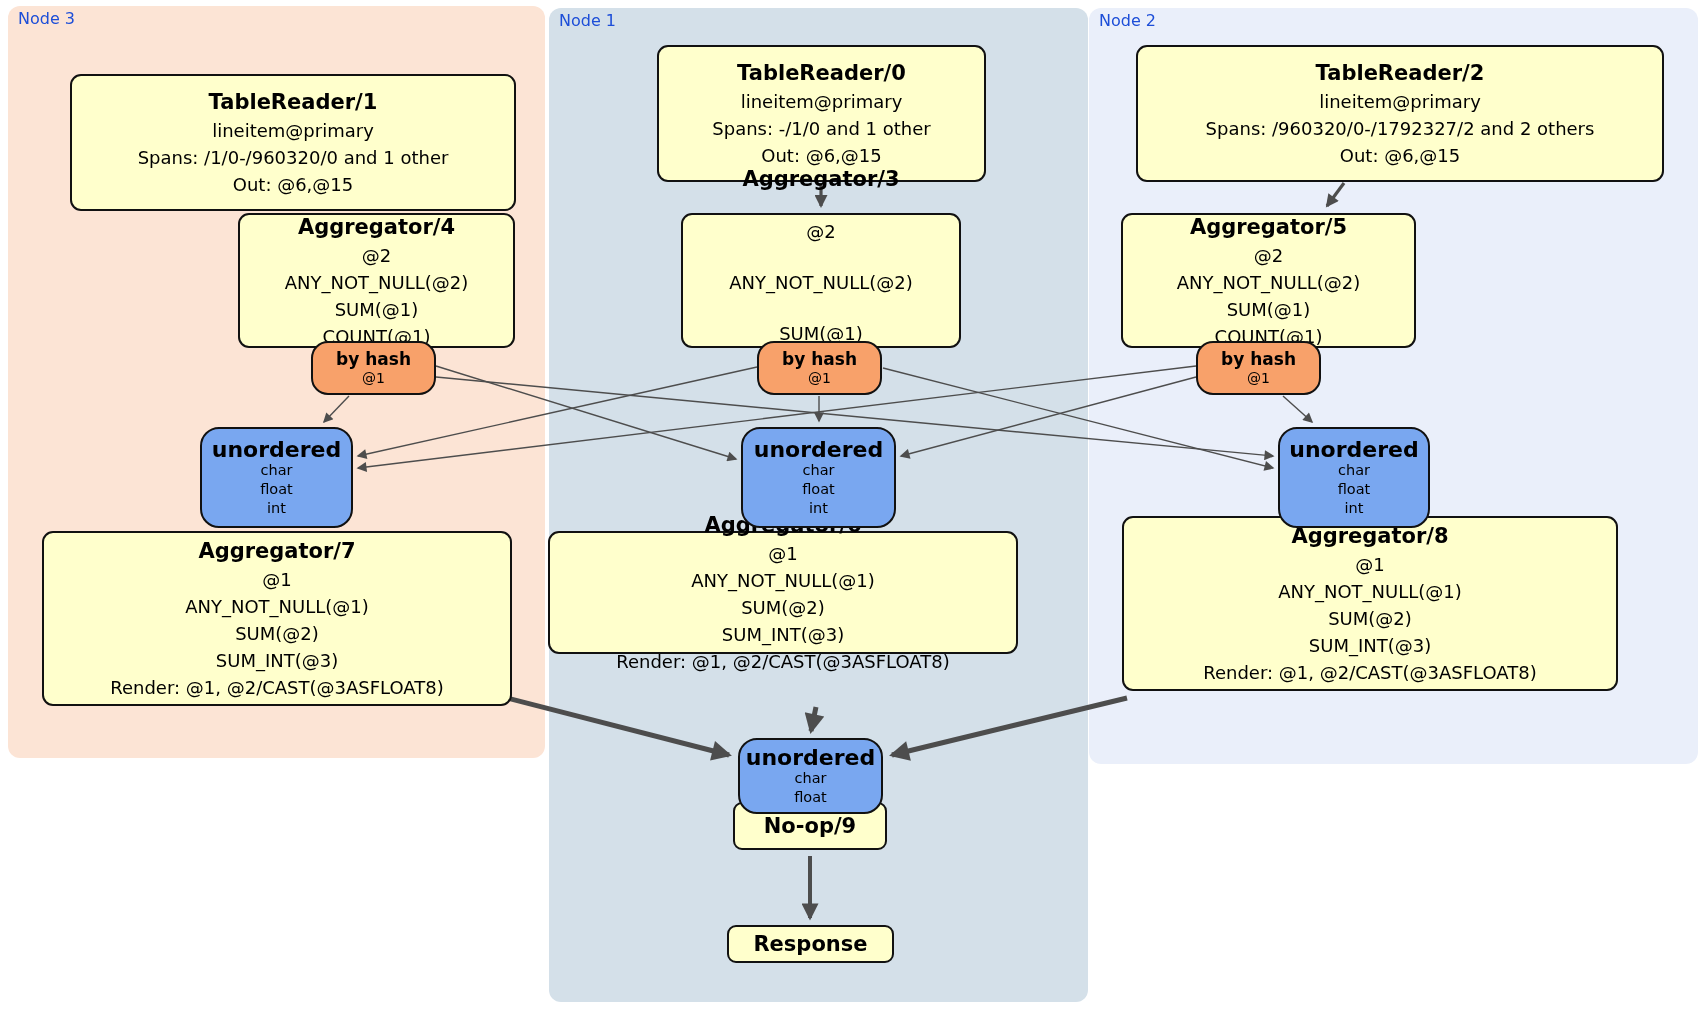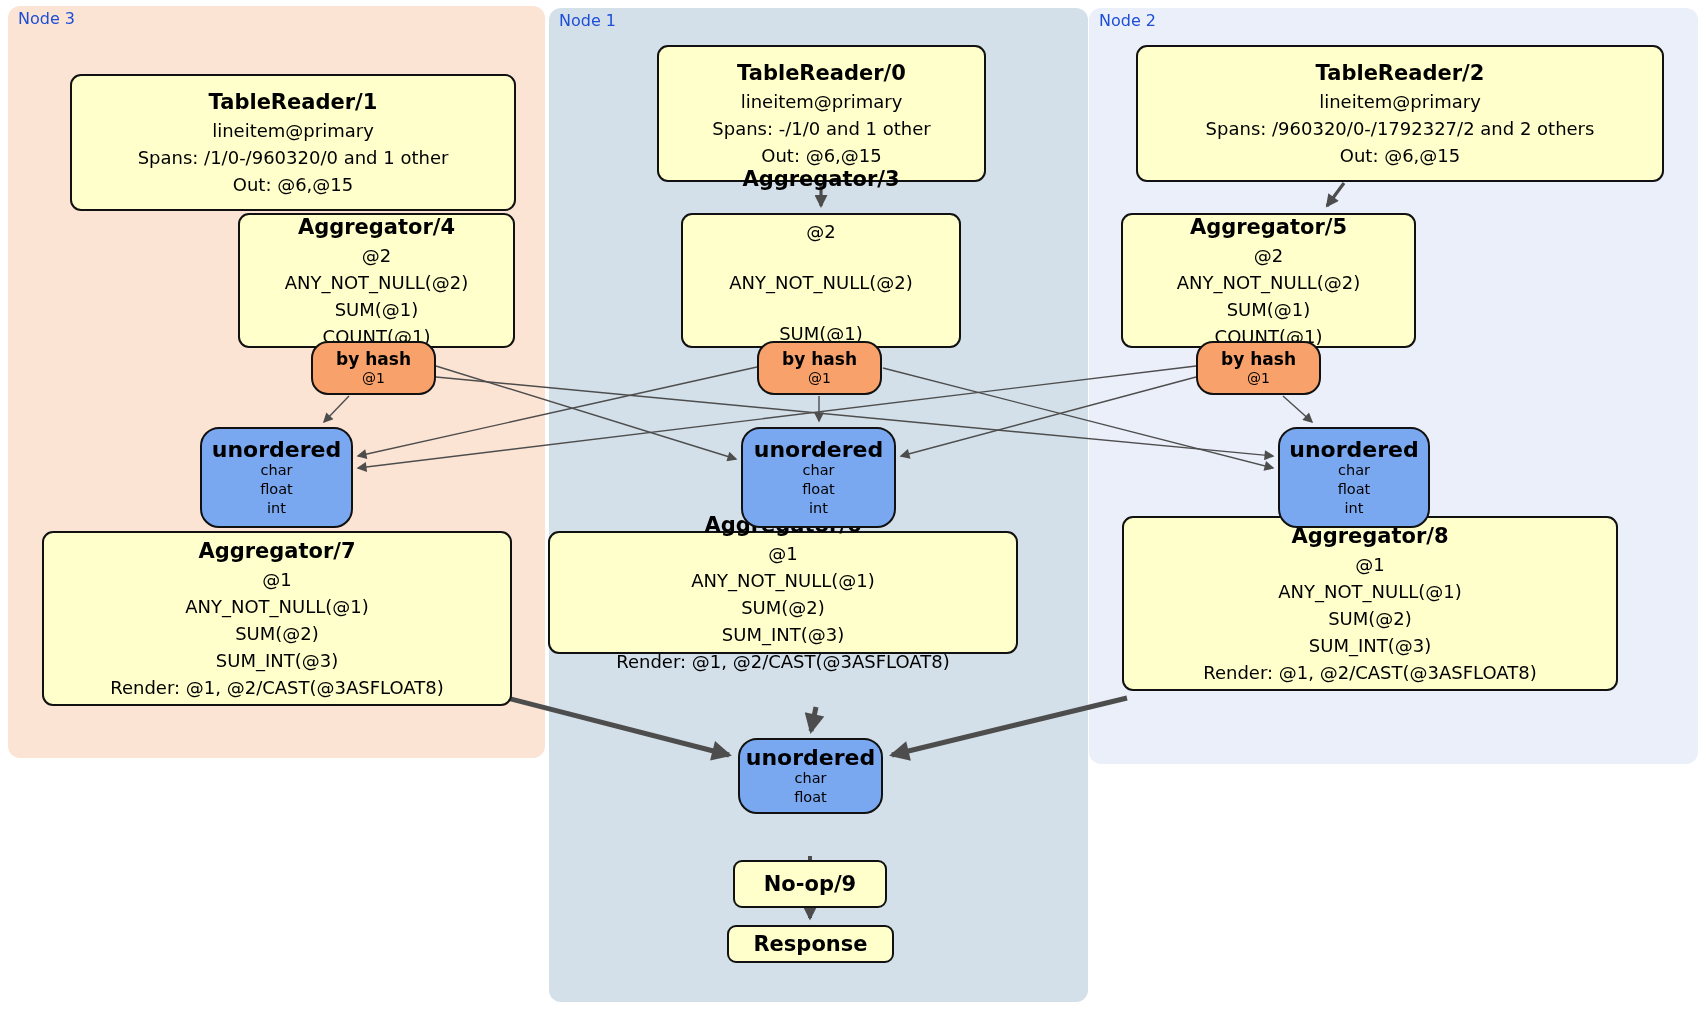--- a/index.html
+++ b/index.html
@@ -209,20 +209,20 @@
     <div class="l">SUM(@2)</div>
     <div class="l">SUM_INT(@3)</div>
     <div class="l">Render: @1, @2/CAST(@3ASFLOAT8)</div>
   </div>
 
   <div class="box sync" style="left:738px; top:738px; width:145px; height:76px;">
     <div class="t">unordered</div>
     <div class="l">char</div>
     <div class="l">float</div>
   </div>
-  <div class="box mini" style="left:733px; top:860px; width:154px; height:48px;">
+  <div class="box mini" style="left:733px; top:802px; width:154px; height:48px;">
     <div class="t">No-op/9</div>
   </div>
   <div class="box mini" style="left:727px; top:925px; width:167px; height:38px;">
     <div class="t">Response</div>
   </div>
 
 </div>
 
 </body></html>

